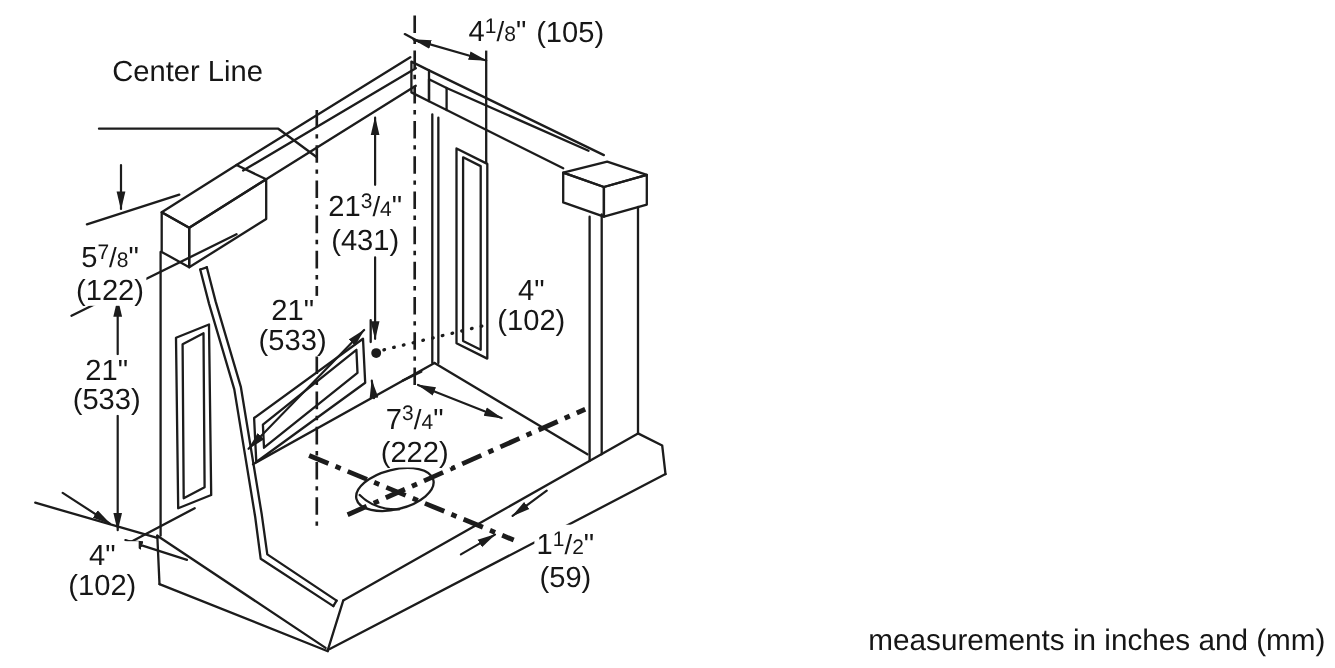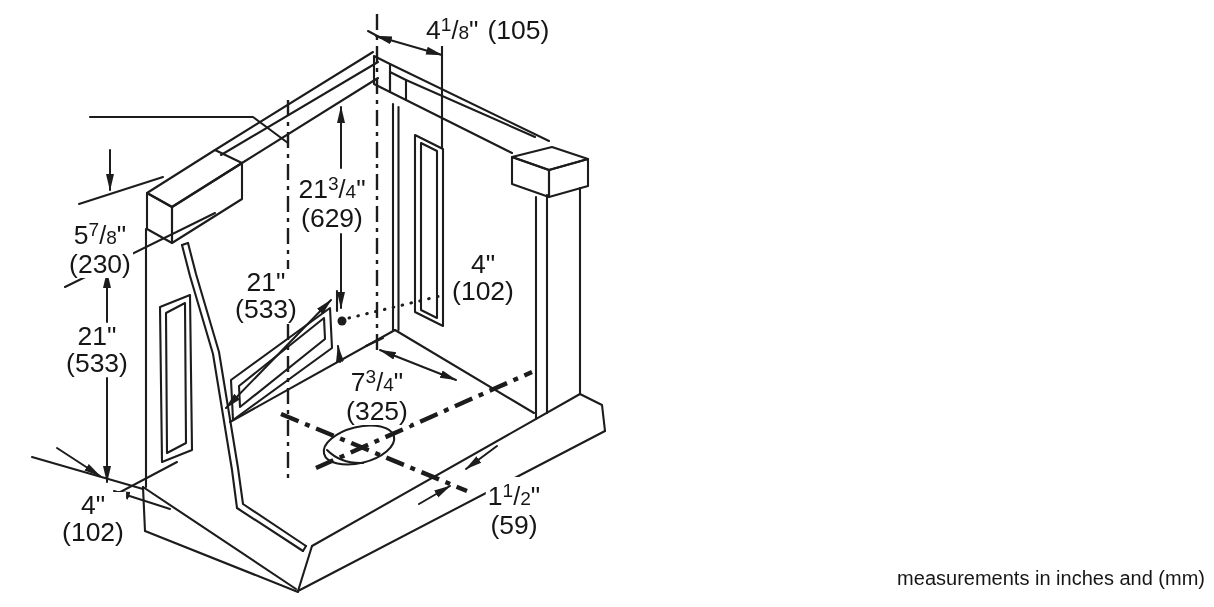--- a/index.html
+++ b/index.html
@@ -12,21 +12,21 @@
   #drawing .dotted{stroke-width:3;stroke-dasharray:0.6 8.5;stroke-linecap:round;}
   #drawing .dim{stroke-width:2;}
   #drawing .refdot{fill:#1c1c1c;stroke:none;}
   .lbl{position:absolute;font-size:26.5px;line-height:27px;white-space:nowrap;background:#ffffff;padding:0 2px;}
   .ctr{transform:translateX(-50%);text-align:center;}
   .lbl .l2{display:block;}
   .fn{font-size:0.72em;vertical-align:0.40em;}
   .fd{font-size:0.72em;}
   .fs{font-size:0.95em;}
   .mm{margin-left:9px;margin-top:20px;}
-  #note{position:absolute;right:9px;top:567px;font-size:20px;background:#fff;}
+  #note{position:absolute;right:9px;top:567px;font-size:27px;background:#fff;}
 </style>
 </head>
 <body>
 
 <div id="stage">
 
   <svg id="drawing" width="1214" height="607" viewBox="0 0 1214 607">
     <defs>
       <marker id="ah" orient="auto-start-reverse" markerUnits="userSpaceOnUse" markerWidth="20" markerHeight="12" refX="16" refY="5">
         <path d="M0,1 L17,5 L0,9 Z" style="fill:#1c1c1c;stroke:none"></path>
@@ -129,54 +129,55 @@
     </g>
 
     <g>
       <path d="M90,117 L253,117 L288,143"></path>
       <path class="dotted" d="M349,318 L444,295"></path>
       <circle class="refdot" cx="342" cy="321" r="4.5"></circle>
     </g>
   </svg>
 
   <div class="lbl" style="left:100px;top:52px;">
+    <span class="l2">Center Line</span>
   </div>
 
   <div class="lbl" style="left:424px;top:11px;">
     <span>4</span><span class="fn">1</span><span class="fs">/</span><span class="fd">8</span><span>"</span><span class="mm">(105)</span>
   </div>
 
   <div class="lbl ctr" style="left:332px;top:170px;">
     <span>21</span><span class="fn">3</span><span class="fs">/</span><span class="fd">4</span><span>"</span>
-    <span class="l2">(629)</span>
+    <span class="l2">(431)</span>
   </div>
 
   <div class="lbl ctr" style="left:100px;top:216px;">
     <span>5</span><span class="fn">7</span><span class="fs">/</span><span class="fd">8</span><span>"</span>
-    <span class="l2">(230)</span>
+    <span class="l2">(122)</span>
   </div>
 
   <div class="lbl ctr" style="left:97px;top:323px;">
     <span>21</span><span>"</span>
     <span class="l2">(533)</span>
   </div>
 
   <div class="lbl ctr" style="left:266px;top:269px;">
     <span>21</span><span>"</span>
     <span class="l2">(533)</span>
   </div>
 
   <div class="lbl ctr" style="left:483px;top:251px;">
     <span>4</span><span>"</span>
     <span class="l2">(102)</span>
   </div>
 
   <div class="lbl ctr" style="left:377px;top:363px;">
     <span>7</span><span class="fn">3</span><span class="fs">/</span><span class="fd">4</span><span>"</span>
-    <span class="l2">(325)</span>
+    <span class="l2">(222)</span>
   </div>
 
   <div class="lbl ctr" style="left:514px;top:477px;">
     <span>1</span><span class="fn">1</span><span class="fs">/</span><span class="fd">2</span><span>"</span>
     <span class="l2">(59)</span>
   </div>
 
   <div class="lbl ctr" style="left:93px;top:492px;">
     <span>4</span><span>"</span>
     <span class="l2">(102)</span>

